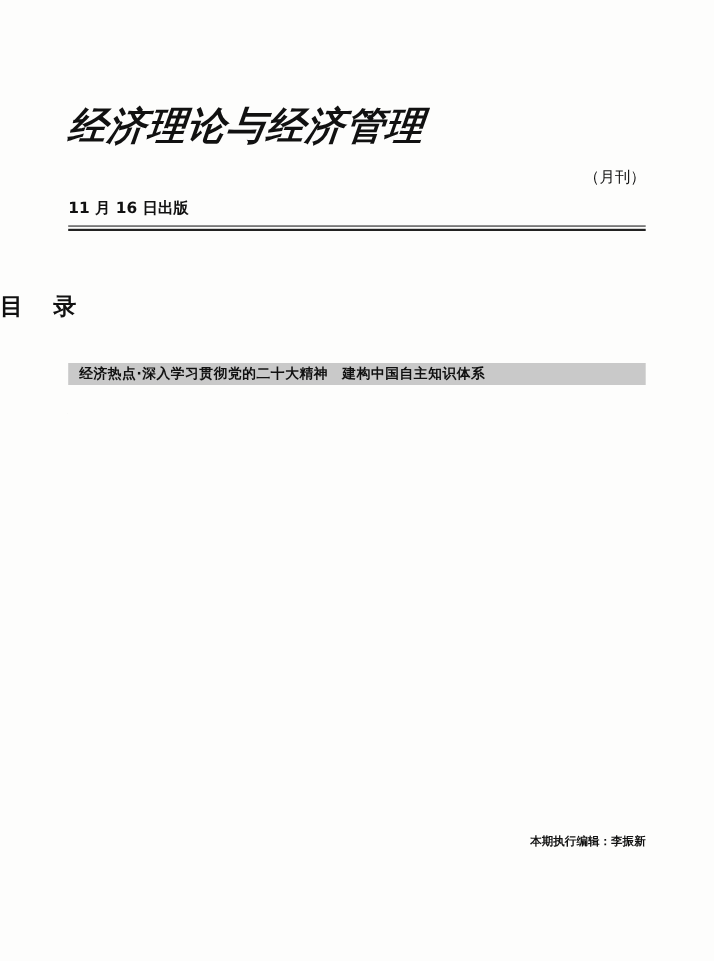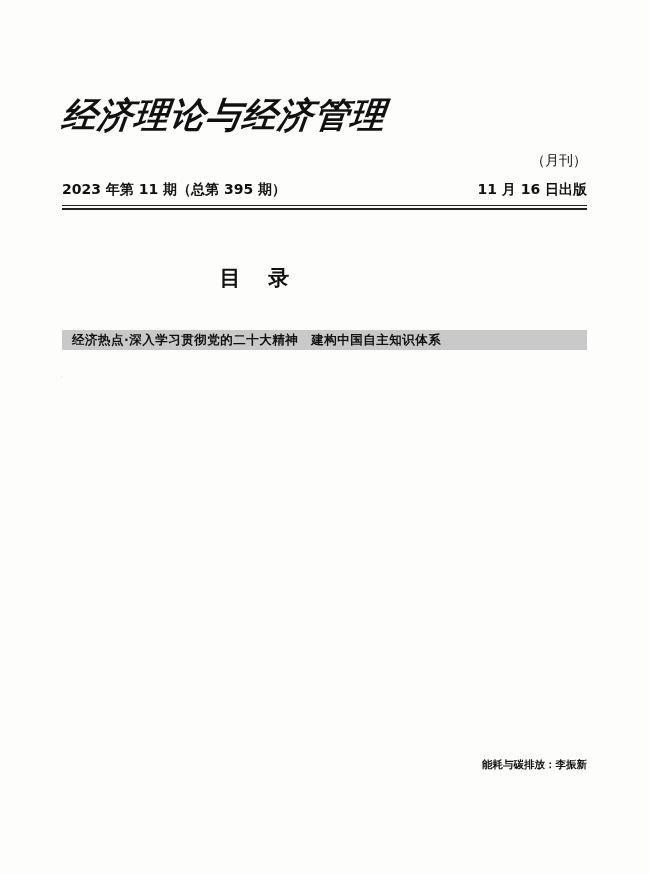--- a/index.html
+++ b/index.html
@@ -71,21 +71,21 @@
   }
   .rule.top { top: 205px; }
   .rule.top2 { top: 208px; border-top: 2px solid #222; }
 
   
   .toc-heading {
     position: absolute;
     left: 0;
     top: 264px;
     width: 519px;
-    text-align: center;
+    text-align: left;
     font-size: 21px;
     font-weight: 700;
     letter-spacing: 10px;
     font-family: "DejaVu Sans", sans-serif;
     color: #111;
   }
 
   
   .section-banner {
     position: absolute;
@@ -173,21 +173,20 @@
 <body>
 
 <div class="page">
 
   <div class="masthead">
     <div class="journal-title">经济理论与经济管理</div>
     <div class="periodicity">（月刊）</div>
   </div>
 
   <div class="issue-row">
-    <span>2023 年第 11 期（总第 395 期）</span>
     <span>11 月 16 日出版</span>
   </div>
 
   <div class="rule top"></div>
   <div class="rule top2"></div>
 
   <div class="toc-heading">目  录</div>
 
   <div class="section-banner">
     <span class="sec-text">经济热点·深入学习贯彻党的二十大精神　建构中国自主知识体系</span>
@@ -262,15 +261,15 @@
       <div class="title">新型农村社会养老保险参与行为中的同群效应</div>
       <div class="meta">
         <span class="dots">·······················································································································································</span>
         <span class="authors">范小海　岳希明</span>
         <span class="page">（99）</span>
       </div>
     </div>
 
   </div>
 
-  <div class="footer">能耗与碳排放：李振新</div>
+  <div class="footer">本期执行编辑：李振新</div>
 
 </div>
 
 </body></html>

